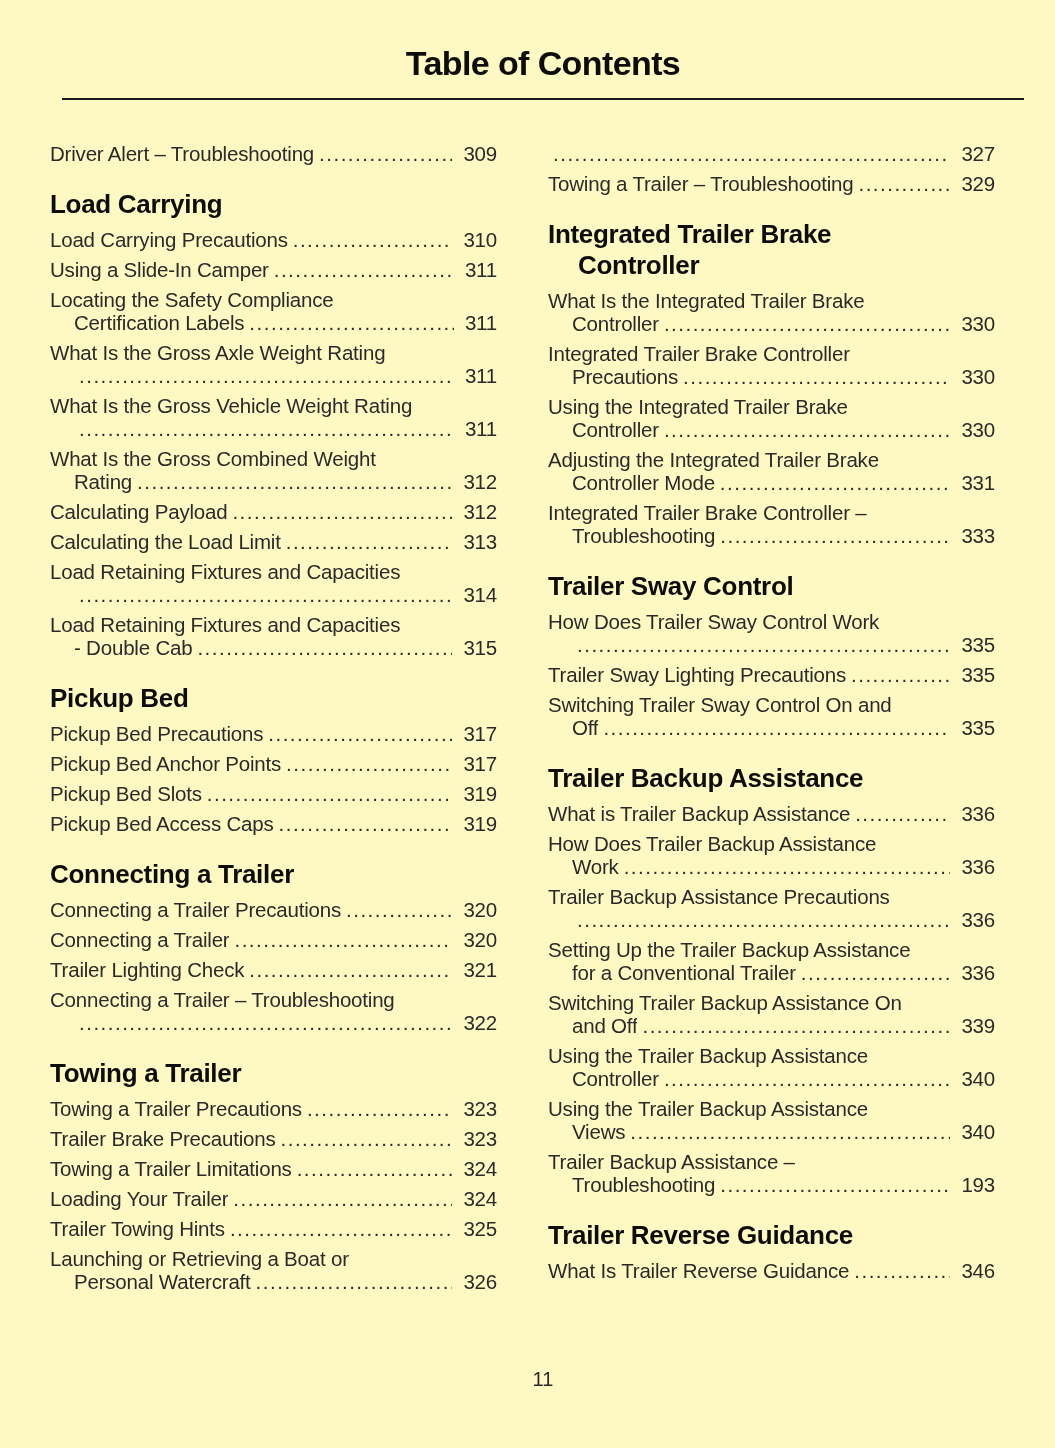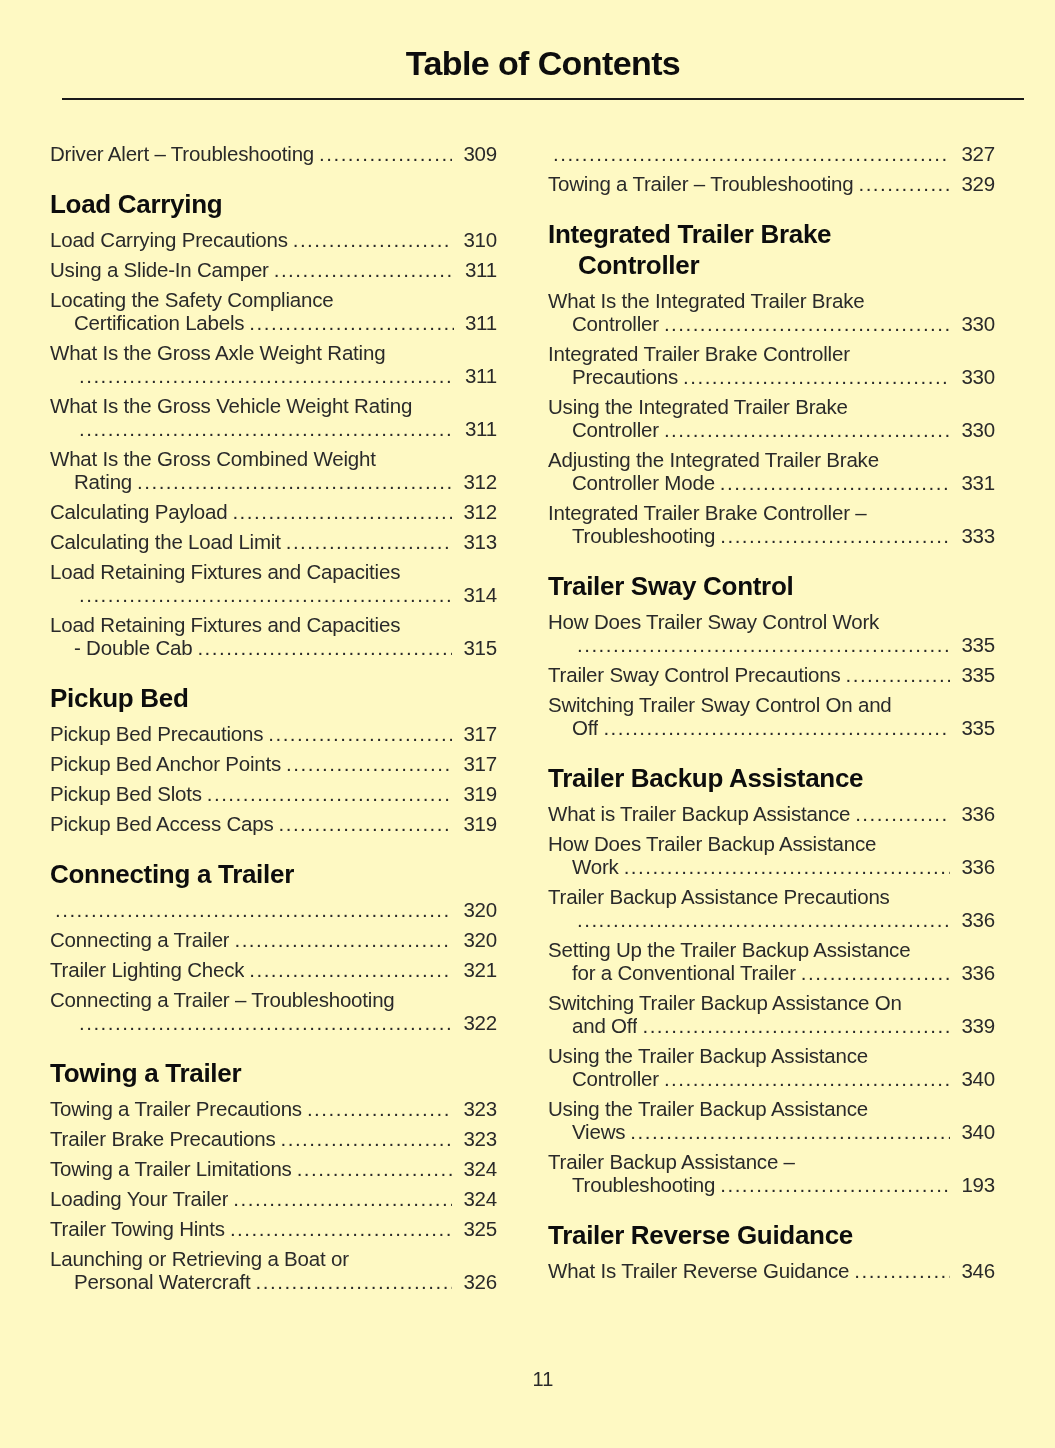--- a/index.html
+++ b/index.html
@@ -213,20 +213,21 @@
               <span class="pg">319</span>
             </div>
           </div>
         </section>
         <section class="toc-section">
           <h2 class="toc-heading">
             <div>Connecting a Trailer</div>
           </h2>
           <div class="toc-entry">
             <div class="entry-line last">
+              <span class="t">Connecting a Trailer Precautions</span>
               <span class="dots"></span>
               <span class="pg">320</span>
             </div>
           </div>
           <div class="toc-entry">
             <div class="entry-line last">
               <span class="t">Connecting a Trailer</span>
               <span class="dots"></span>
               <span class="pg">320</span>
             </div>
@@ -365,21 +366,21 @@
           <div class="toc-entry">
             <div class="entry-line">How Does Trailer Sway Control Work</div>
             <div class="entry-line cont last">
               <span class="t"></span>
               <span class="dots"></span>
               <span class="pg">335</span>
             </div>
           </div>
           <div class="toc-entry">
             <div class="entry-line last">
-              <span class="t">Trailer Sway Control Precautions</span>
+              <span class="t">Trailer Sway Lighting Precautions</span>
               <span class="dots"></span>
               <span class="pg">335</span>
             </div>
           </div>
           <div class="toc-entry">
             <div class="entry-line">Switching Trailer Sway Control On and</div>
             <div class="entry-line cont last">
               <span class="t">Off</span>
               <span class="dots"></span>
               <span class="pg">335</span>

